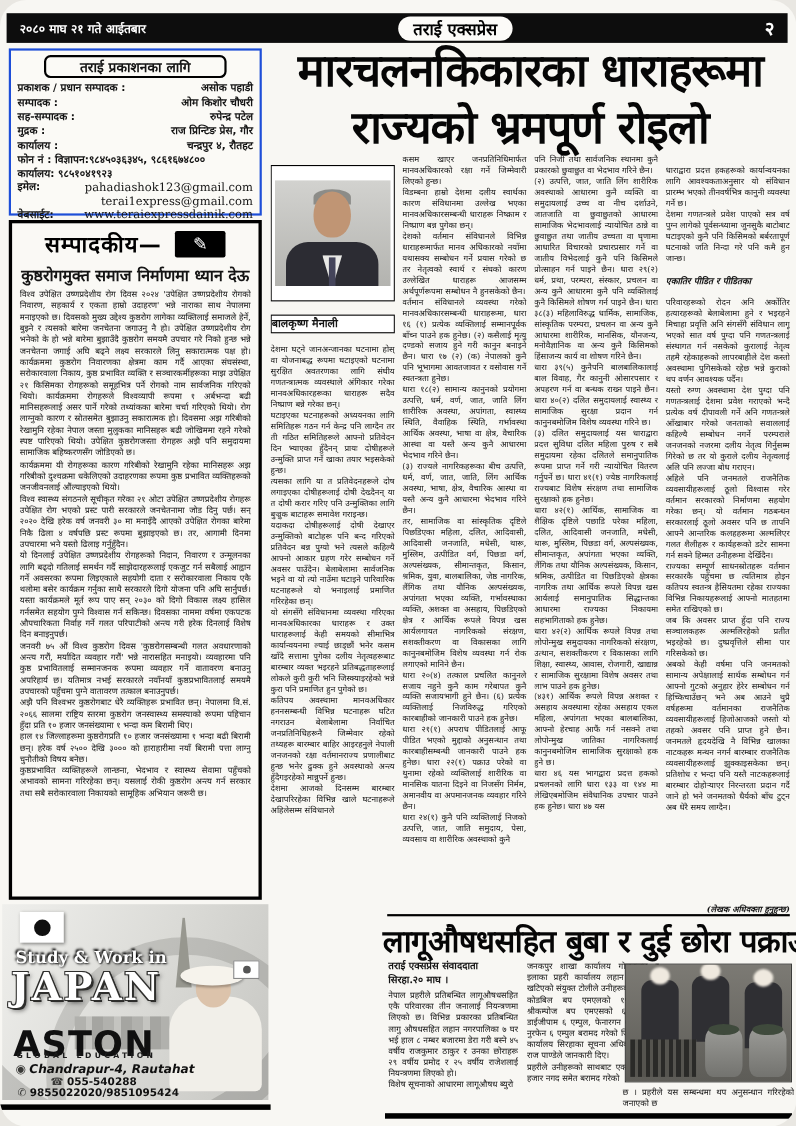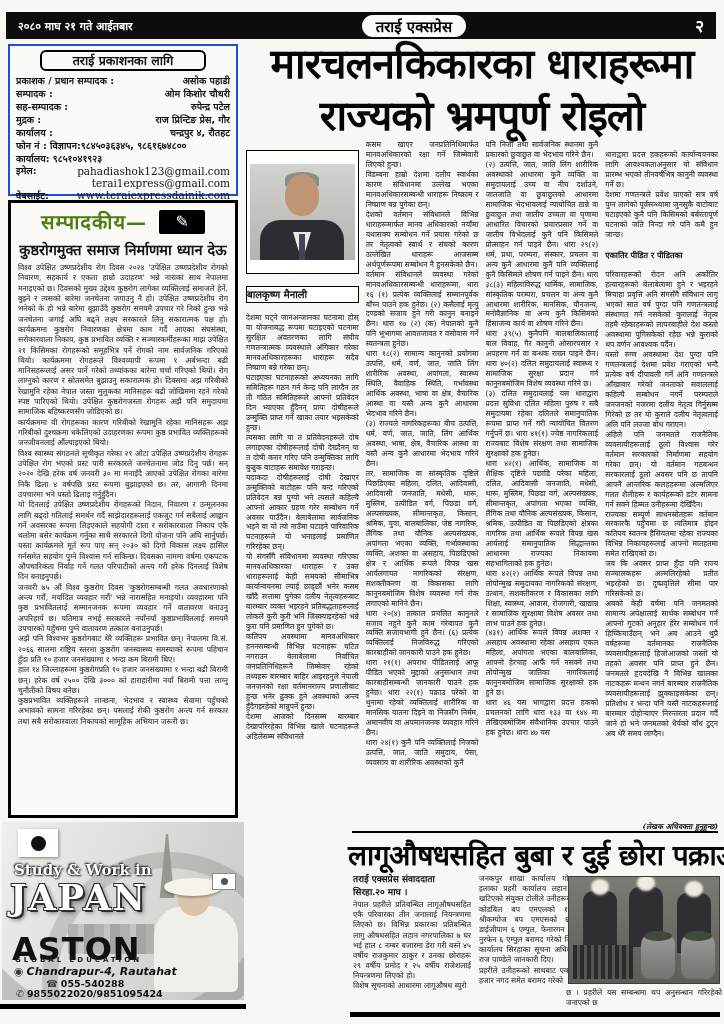--- a/index.html
+++ b/index.html
@@ -1,17 +1,17 @@
 <!DOCTYPE html>
 <html><head>
 <meta charset="utf-8">
 <style>
   html,body{margin:0;padding:0;background:#e9e7e2;}
   #page{position:relative;width:724px;height:1024px;margin:0 auto;background:#f8f7f3;
-        font-family:"DejaVu Sans",sans-serif;color:#141414;overflow:hidden;}
+        font-family:"DejaVu Sans",sans-serif;color:#141414;overflow:hidden;border-radius:24px;}
   
   .topbar{position:absolute;left:6px;top:12px;width:710px;height:27px;background:#0d0d0d;
           display:flex;align-items:center;justify-content:space-between;padding:0 12px;box-sizing:border-box;}
   .top-date{color:#fff;font-size:11px;font-weight:bold;white-space:nowrap;}
   .masthead-pill{background:#fcfbf8;border-radius:13px;padding:1px 14px;font-size:15px;font-weight:bold;color:#000;white-space:nowrap;}
   .pagenum{color:#fff;font-size:17px;font-weight:bold;}
   
   .pubbox{position:absolute;left:8px;top:44px;width:230px;height:152px;border:2px solid #1d4ed8;
           background:#fbfaf6;box-sizing:border-box;padding:2px 6px;}
   .pubbox-title{border:2px solid #000;margin:2px 24px 3px;text-align:center;font-weight:bold;font-size:12.5px;padding:0 2px;border-radius:6px;}
@@ -19,21 +19,21 @@
   .publine{font-size:9.5px;font-weight:bold;line-height:13px;}
   .pub-emails{display:flex;justify-content:space-between;line-height:12px;}
   .pub-emails .lbl{font-size:9.5px;font-weight:bold;}
   .email-col{text-align:right;font-family:"DejaVu Serif",serif;font-size:10.5px;line-height:12px;}
   .pub-web{display:flex;justify-content:space-between;line-height:13px;align-items:baseline;}
   .web-url{font-family:"DejaVu Serif",serif;font-size:10.5px;}
   
   .editorialbox{position:absolute;left:8px;top:200px;width:230px;height:618px;border:3px solid #000;
                 box-sizing:border-box;padding:4px 7px;display:flex;flex-direction:column;background:#faf9f5;}
   .ed-head{display:flex;align-items:center;justify-content:center;gap:12px;margin:1px 0 3px;}
-  .ed-label{font-size:20px;font-weight:bold;color:#4d7c0f;letter-spacing:1px;}
+  .ed-label{font-size:20px;font-weight:bold;color:#000000;letter-spacing:1px;}
   .ed-pen{width:46px;height:24px;background:#000;color:#fff;display:flex;align-items:center;justify-content:center;
           font-size:16px;border-radius:2px;}
   .ed-title{font-family:"DejaVu Serif",serif;font-size:14.5px;font-weight:bold;text-align:center;margin:1px 0 4px;}
   .ed-body{font-family:"DejaVu Serif",serif;font-size:7.6px;line-height:1.36;text-align:justify;
            white-space:pre-line;overflow:hidden;flex:1;}
   
   .headline{position:absolute;left:244px;width:476px;text-align:center;font-size:41px;font-weight:900;
             letter-spacing:-1px;line-height:1;color:#060606;}
   .hl1{top:44px;} .hl2{top:96px;}
   
@@ -42,21 +42,21 @@
         white-space:pre-line;overflow:hidden;position:relative;}
   .photo-frame{border:1.5px solid #000;background:#fff;padding:3px;margin-bottom:2px;}
   .photo-inner{height:96px;background:linear-gradient(#d2d2cf,#b3b3af);position:relative;overflow:hidden;}
   .p-head{position:absolute;width:34px;height:42px;border-radius:50% 50% 46% 46%;background:#c09574;top:10px;left:35px;}
   .p-hair{position:absolute;width:34px;height:14px;border-radius:50% 50% 0 0;background:#8c8c88;top:8px;left:35px;}
   .p-body{position:absolute;bottom:-8px;left:10px;width:84px;height:48px;background:#2c2c33;border-radius:20px 20px 0 0;}
   .p-shirt{position:absolute;bottom:-2px;left:43px;width:18px;height:30px;background:#e9e9e6;clip-path:polygon(50% 100%,0 0,100% 0);}
   .p-tie{position:absolute;bottom:0;left:49px;width:6px;height:26px;background:#44445a;}
   .photo-caption{border:1.5px solid #000;font-weight:bold;font-size:10px;padding:1px 0;background:#fff;
                  font-family:"DejaVu Sans",sans-serif;white-space:normal;}
-  .col4-subhead{font-weight:bold;font-size:8px;text-align:justify;}
+  .col4-subhead{font-weight:bold;font-size:8px;text-align:justify;font-style:italic;}
   .author-note{position:absolute;bottom:0;right:0;left:0;background:#f8f7f3;font-style:italic;font-weight:bold;
                font-size:7.5px;text-align:right;}
   
   .bottomsep{position:absolute;left:352px;top:831px;width:366px;height:2px;background:#000;}
   .bheadline{position:absolute;left:348px;top:835px;width:372px;text-align:center;font-size:28px;font-weight:900;
              letter-spacing:-0.5px;color:#060606;white-space:nowrap;}
   .bbyline{position:absolute;left:353px;top:873px;width:118px;font-size:9px;font-weight:bold;
            font-family:"DejaVu Serif",serif;line-height:13px;}
   .btext{font-family:"DejaVu Serif",serif;font-size:7.6px;line-height:1.34;text-align:justify;
          white-space:pre-line;overflow:hidden;}

